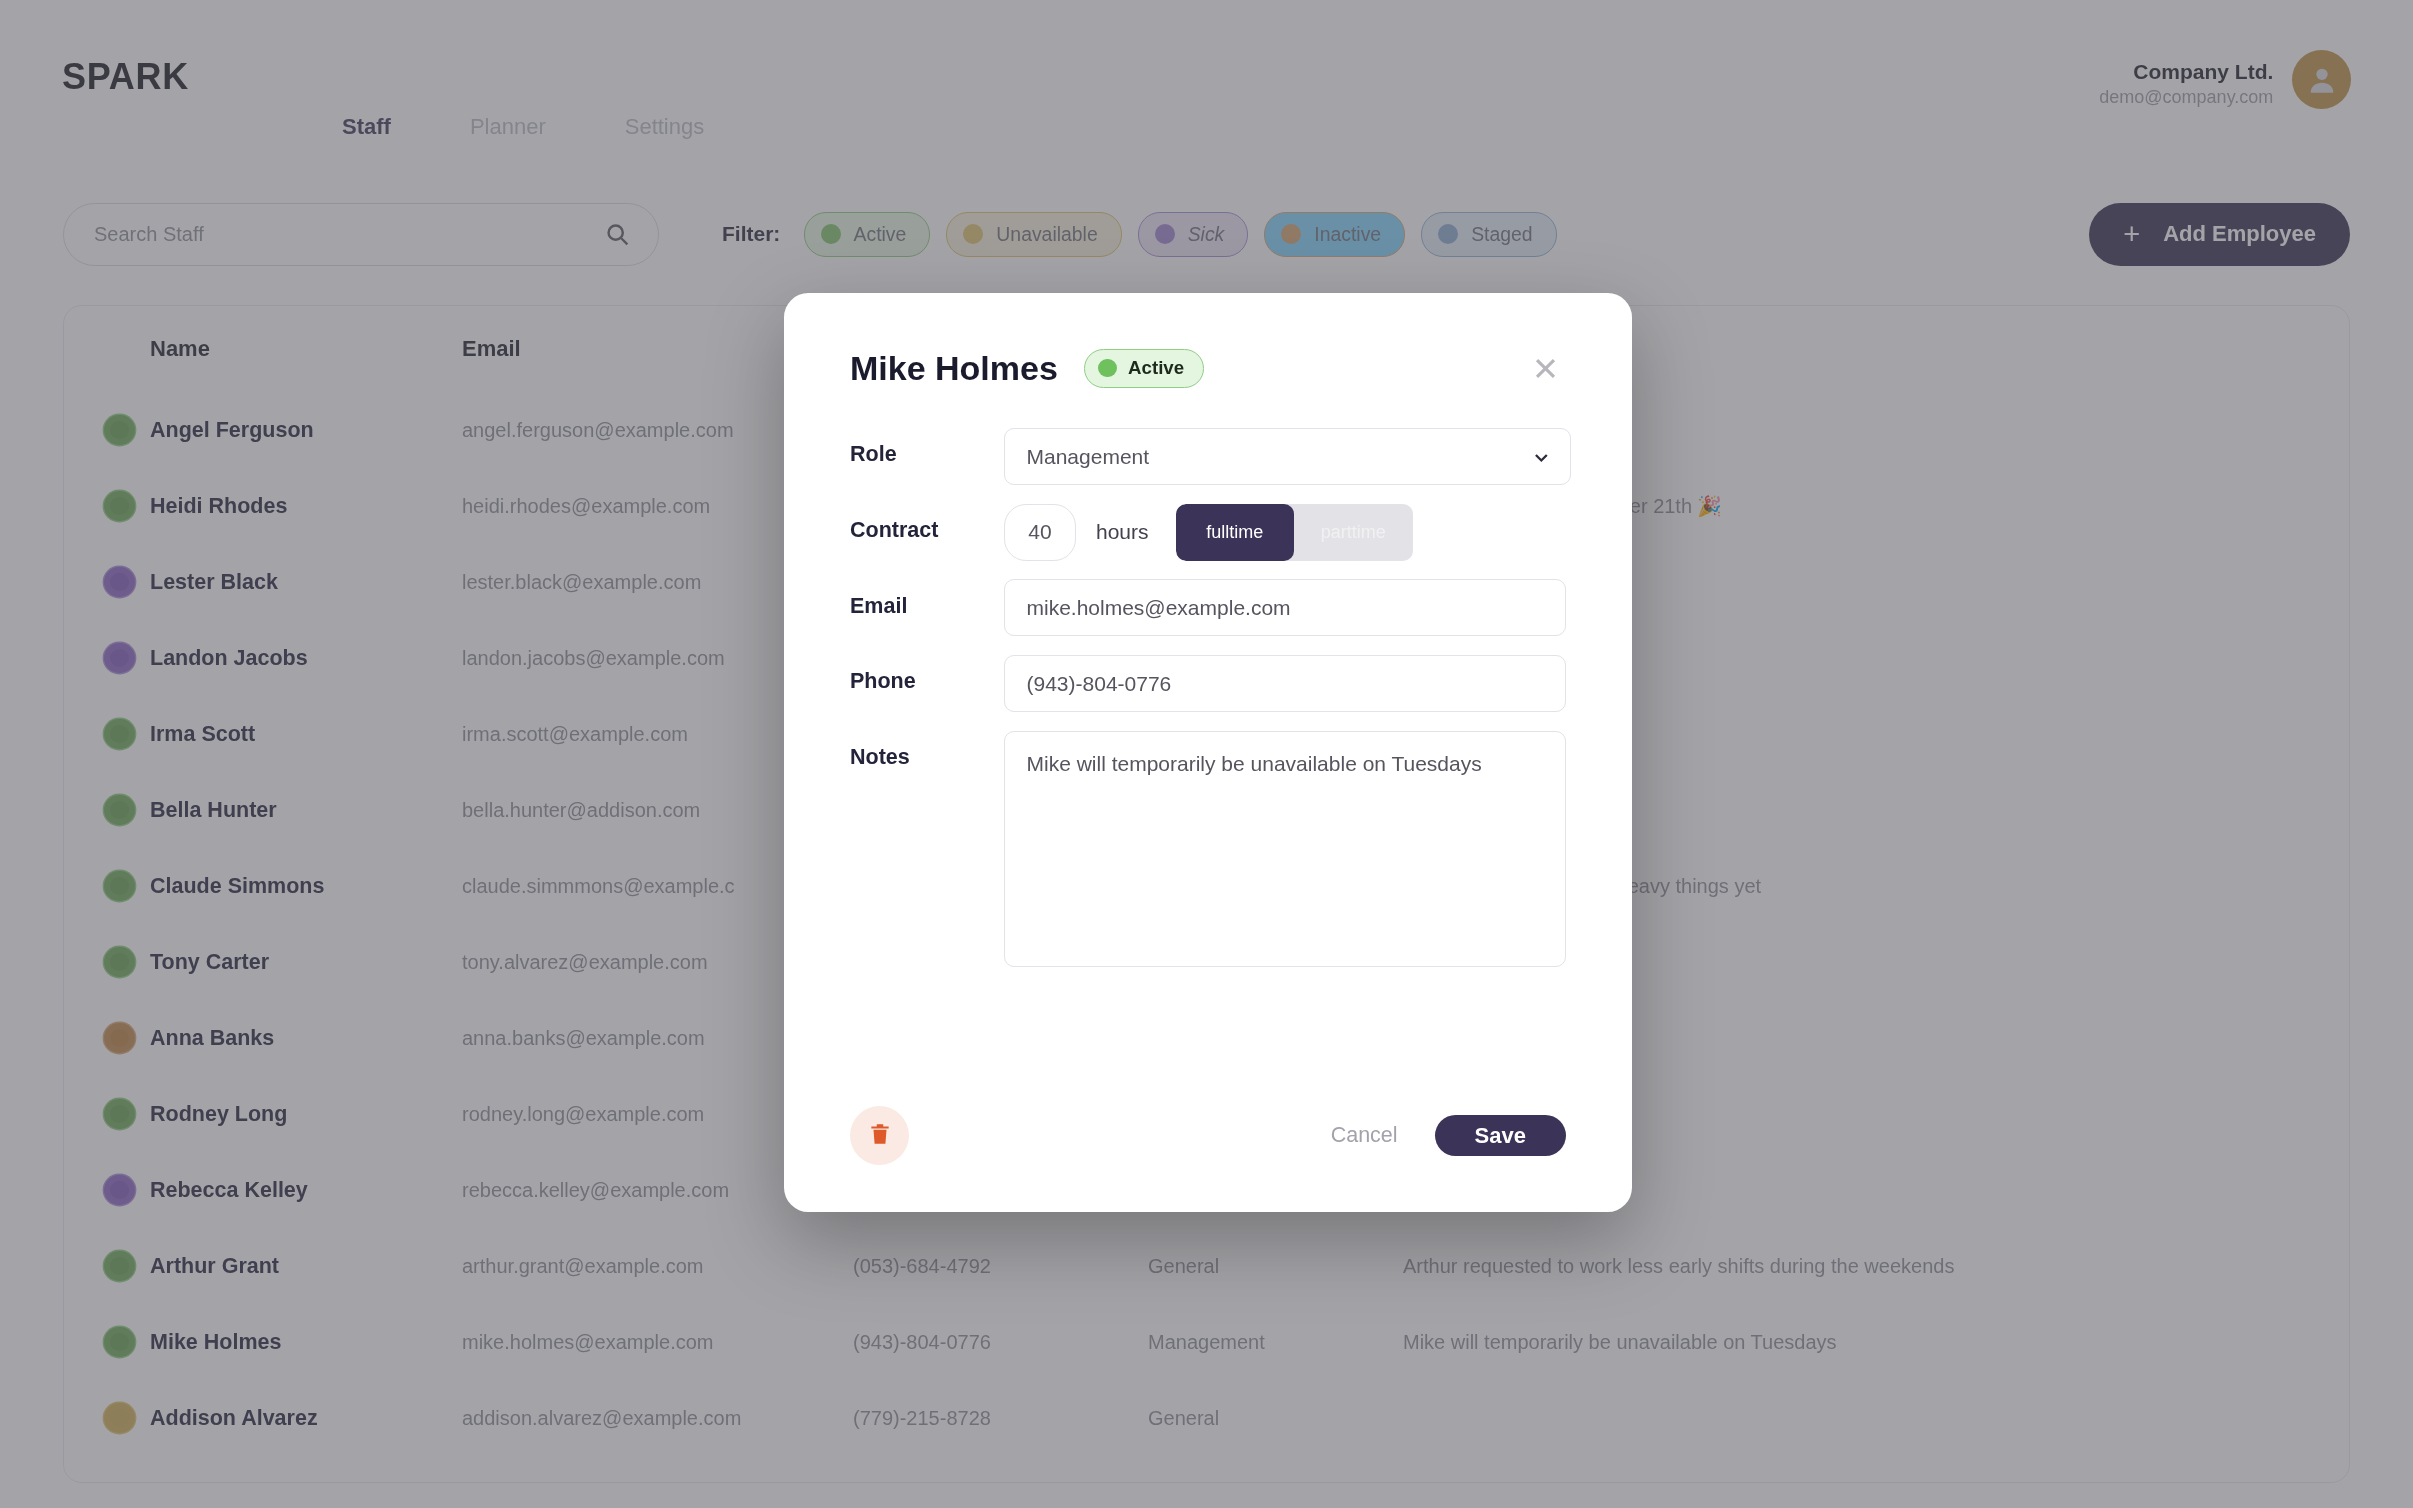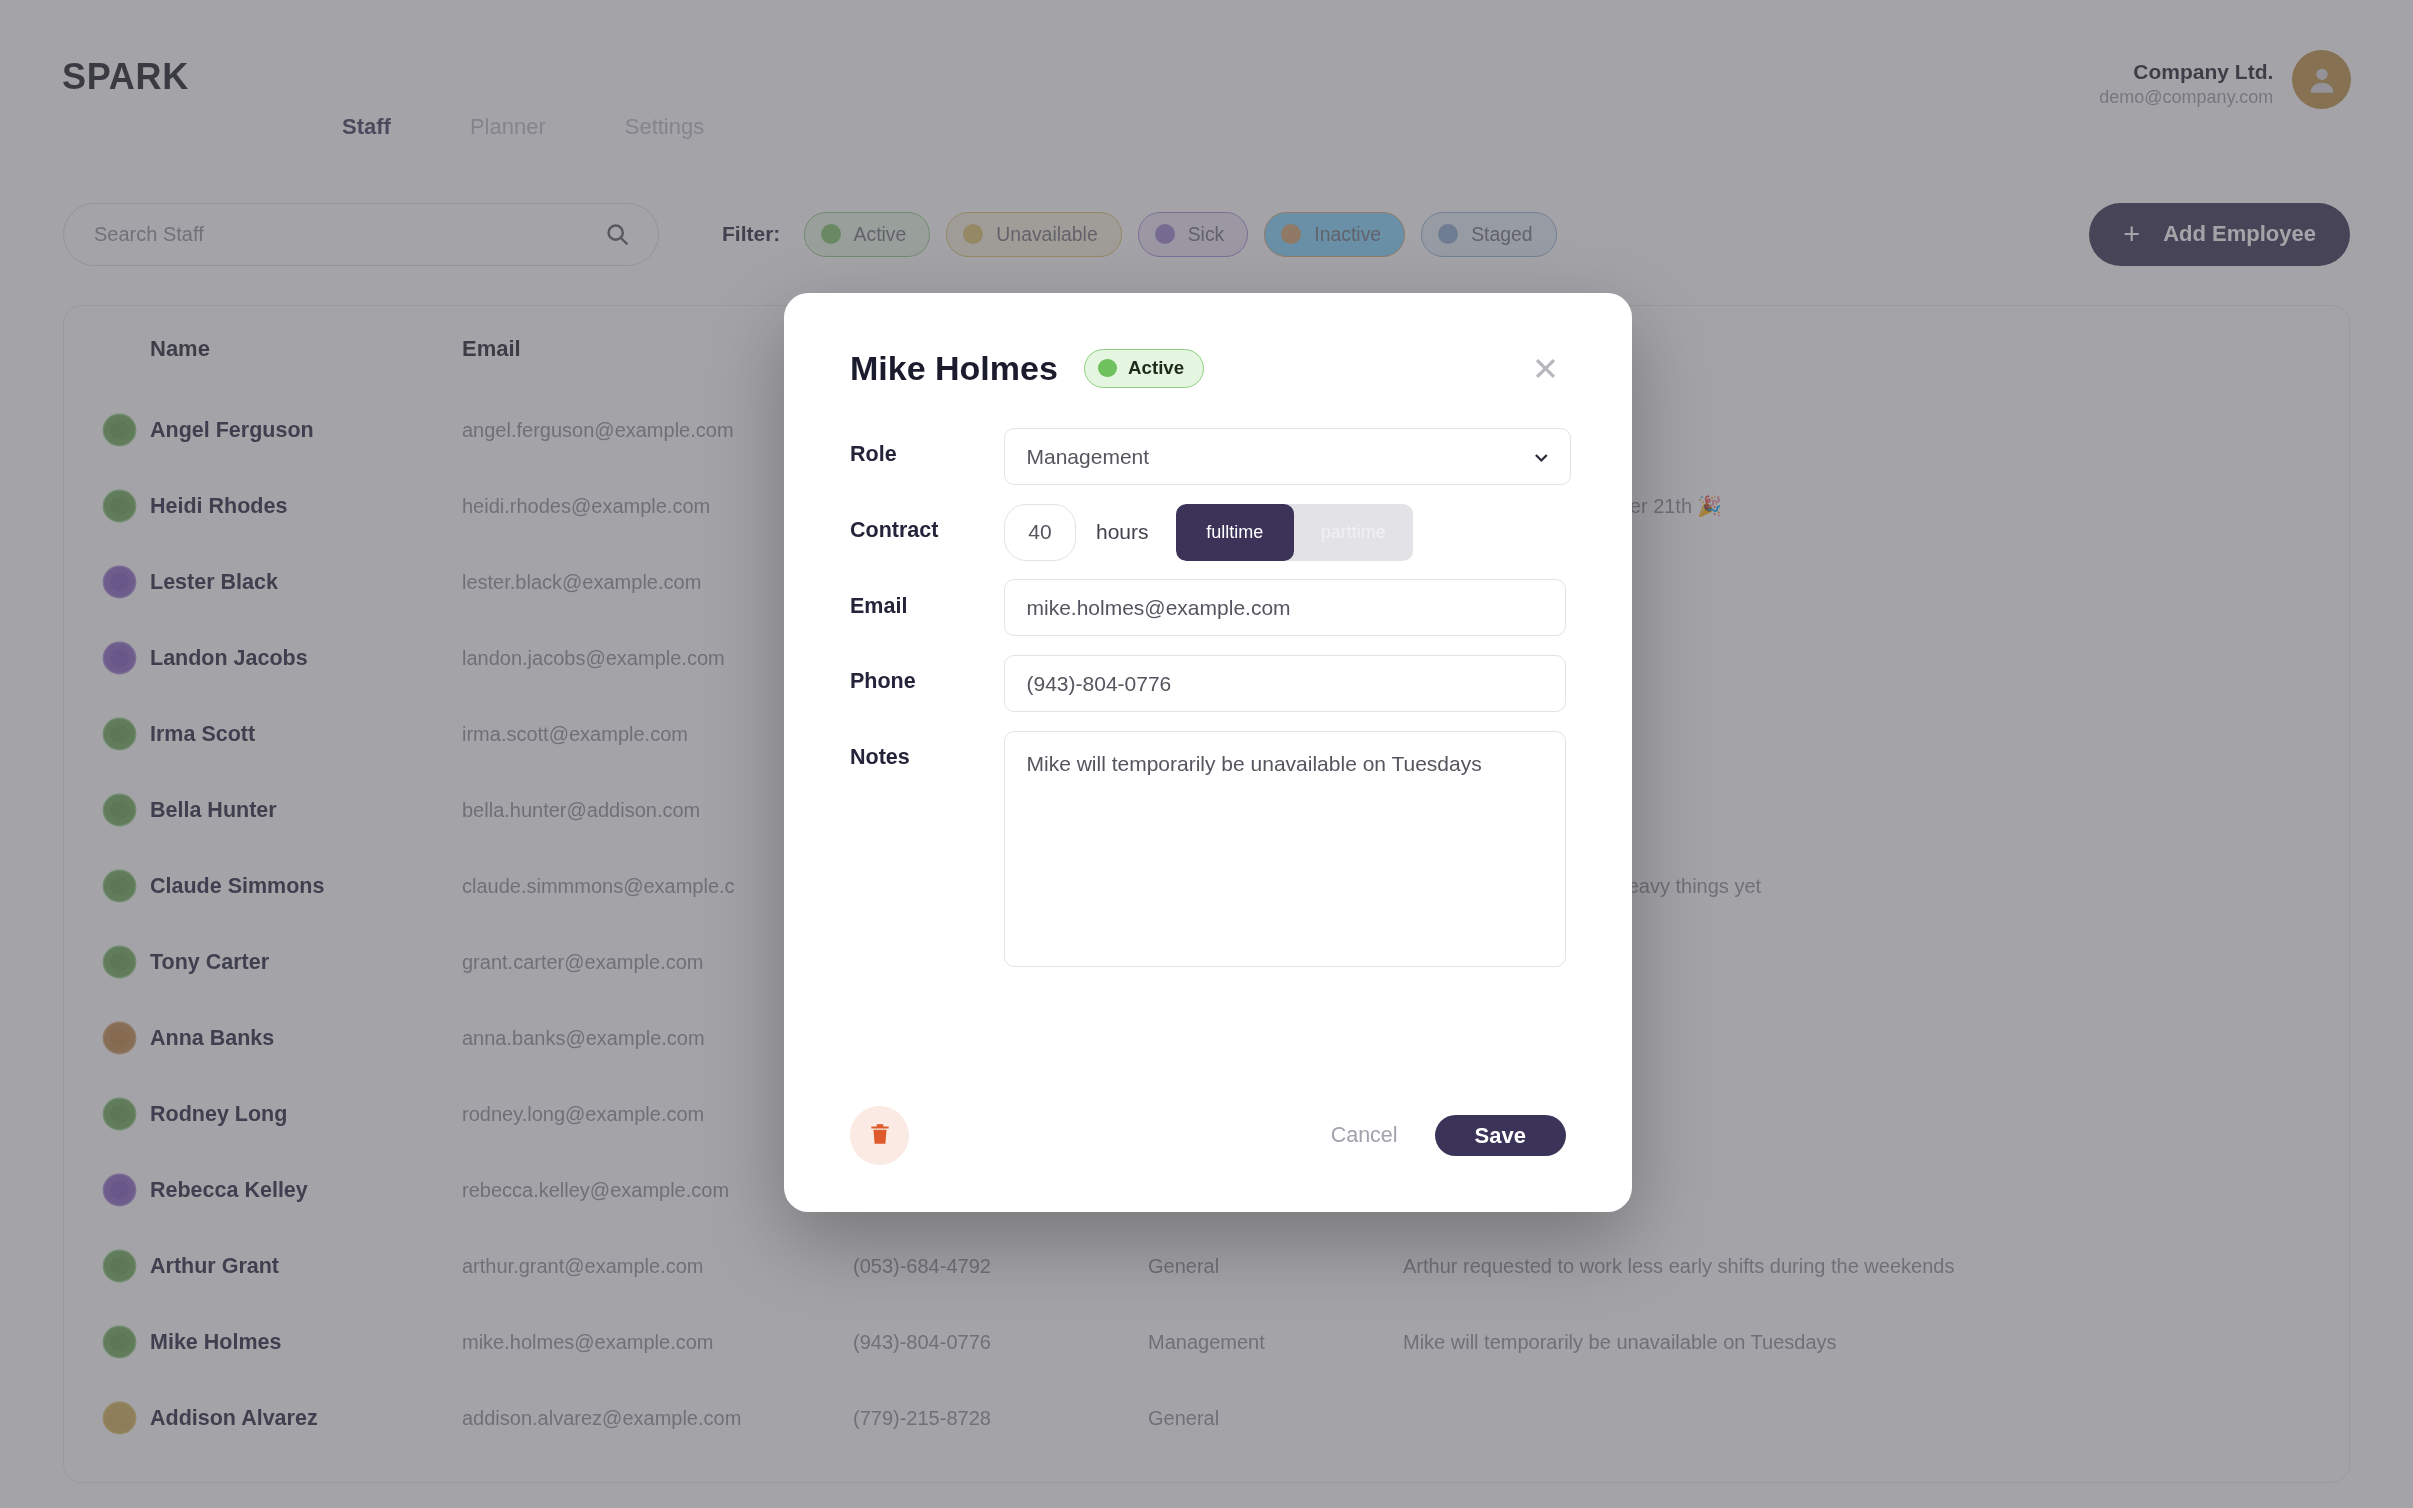--- a/index.html
+++ b/index.html
@@ -241,21 +241,21 @@
     <div class="filter-zone">
       <span class="filter-label">Filter:</span>
       <div class="chip" id="chip0" style="background: rgb(231, 244, 227); border-color: rgb(141, 201, 127); color: rgb(109, 109, 120);">
         <span class="chip-dot" style="background: rgb(124, 193, 103);"></span>
         <span>Active</span>
       </div>
       <div class="chip" id="chip1" style="background: rgb(247, 240, 221); border-color: rgb(220, 192, 106); color: rgb(109, 109, 120);">
         <span class="chip-dot" style="background: rgb(220, 192, 106);"></span>
         <span>Unavailable</span>
       </div>
-      <div class="chip" id="chip2" style="background: rgb(236, 228, 247); border-color: rgb(167, 139, 212); color: rgb(109, 109, 120);">
+      <div class="chip" id="chip2" style="background: rgb(236, 228, 247); border-color: rgb(167, 139, 212); color: rgb(109, 109, 120); font-style: italic;">
         <span class="chip-dot" style="background: rgb(157, 130, 205);"></span>
         <span>Sick</span>
       </div>
       <div class="chip" id="chip3" style="background: #7dd3fc; border-color: rgb(214, 164, 115); color: rgb(109, 109, 120);">
         <span class="chip-dot" style="background: rgb(211, 160, 106);"></span>
         <span>Inactive</span>
       </div>
       <div class="chip" id="chip4" style="background: rgb(227, 236, 246); border-color: rgb(143, 176, 214); color: rgb(109, 109, 120);">
         <span class="chip-dot" style="background: rgb(135, 168, 207);"></span>
         <span>Staged</span>
@@ -345,21 +345,21 @@
           <div class="cell-sub col-email">claude.simmmons@example.c</div>
           <div class="cell-sub col-phone"></div>
           <div class="cell-sub col-role"></div>
           <div class="cell-sub col-notes">ack surgery, he can't lift heavy things yet</div>
         </div>
         <div class="trow">
           <div class="dot-cell">
             <span class="status-dot" style="background:#5f9e4c;border-color:#8dc97f33;box-shadow:0 0 0 1.4px #8dc97f"></span>
           </div>
           <div class="cell-name col-name">Tony Carter</div>
-          <div class="cell-sub col-email">grant.carter@example.com</div>
+          <div class="cell-sub col-email">tony.alvarez@example.com</div>
           <div class="cell-sub col-phone"></div>
           <div class="cell-sub col-role"></div>
           <div class="cell-sub col-notes"></div>
         </div>
         <div class="trow">
           <div class="dot-cell">
             <span class="status-dot" style="background:#bb7f3d;border-color:#d6a47333;box-shadow:0 0 0 1.4px #d6a473"></span>
           </div>
           <div class="cell-name col-name">Anna Banks</div>
           <div class="cell-sub col-email">anna.banks@example.com</div>

